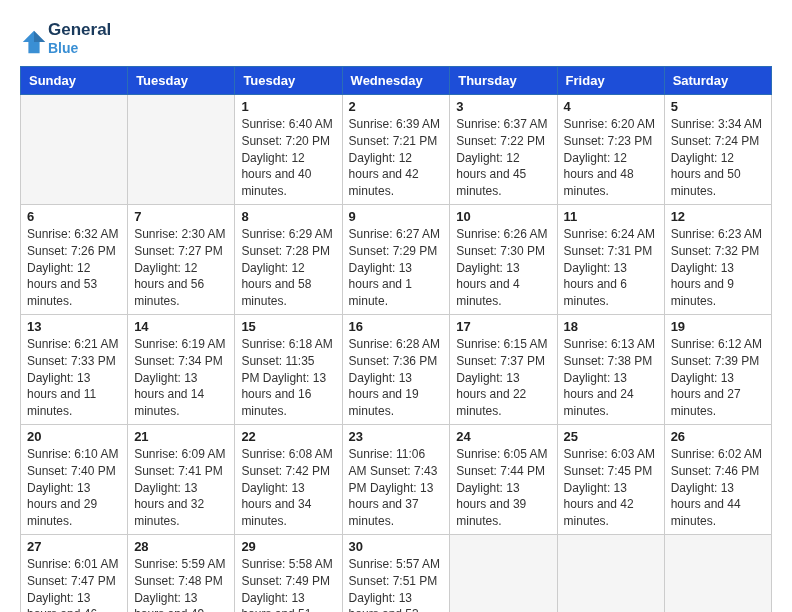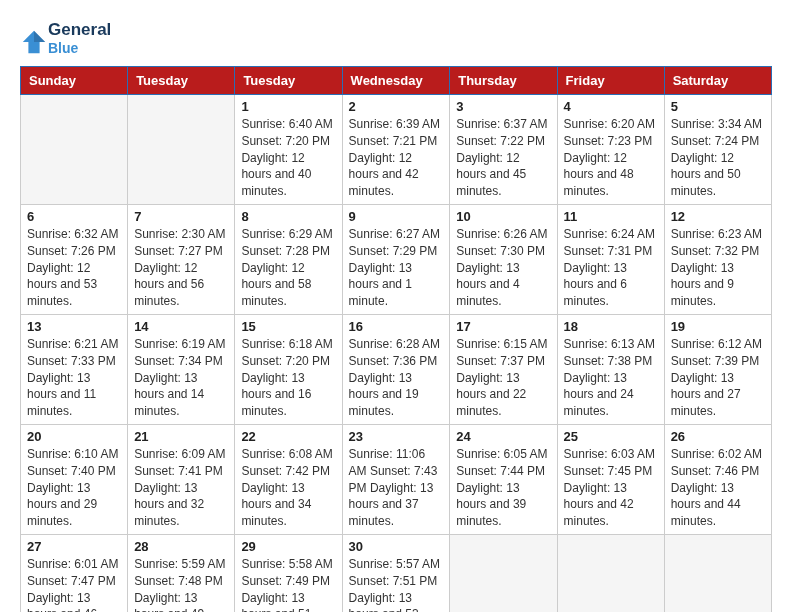--- a/index.html
+++ b/index.html
@@ -35,21 +35,21 @@
     .subtitle {
       font-size: 14px;
       color: #333;
     }
     .calendar {
       width: 100%;
       border-collapse: collapse;
       border: 1px solid #ccc;
     }
     .calendar th {
-      background: #b91c1c;
+      background: #1d4ed8;
       color: #fff;
       font-size: 13px;
       font-weight: bold;
       padding: 6px 8px;
       text-align: left;
       border: 1px solid #2a6db5;
     }
     .calendar td {
       vertical-align: top;
       border: 1px solid #ccc;
@@ -195,21 +195,21 @@
         </td>
         <td>
           <span class="day-number">14</span>
           <div class="day-info">Sunrise: 6:19 AM
 Sunset: 7:34 PM
 Daylight: 13 hours and 14 minutes.</div>
         </td>
         <td>
           <span class="day-number">15</span>
           <div class="day-info">Sunrise: 6:18 AM
-Sunset: 7:20 PM
+Sunset: 11:35 PM
 Daylight: 13 hours and 16 minutes.</div>
         </td>
         <td>
           <span class="day-number">16</span>
           <div class="day-info">Sunrise: 6:28 AM
 Sunset: 7:36 PM
 Daylight: 13 hours and 19 minutes.</div>
         </td>
         <td>
           <span class="day-number">17</span>

